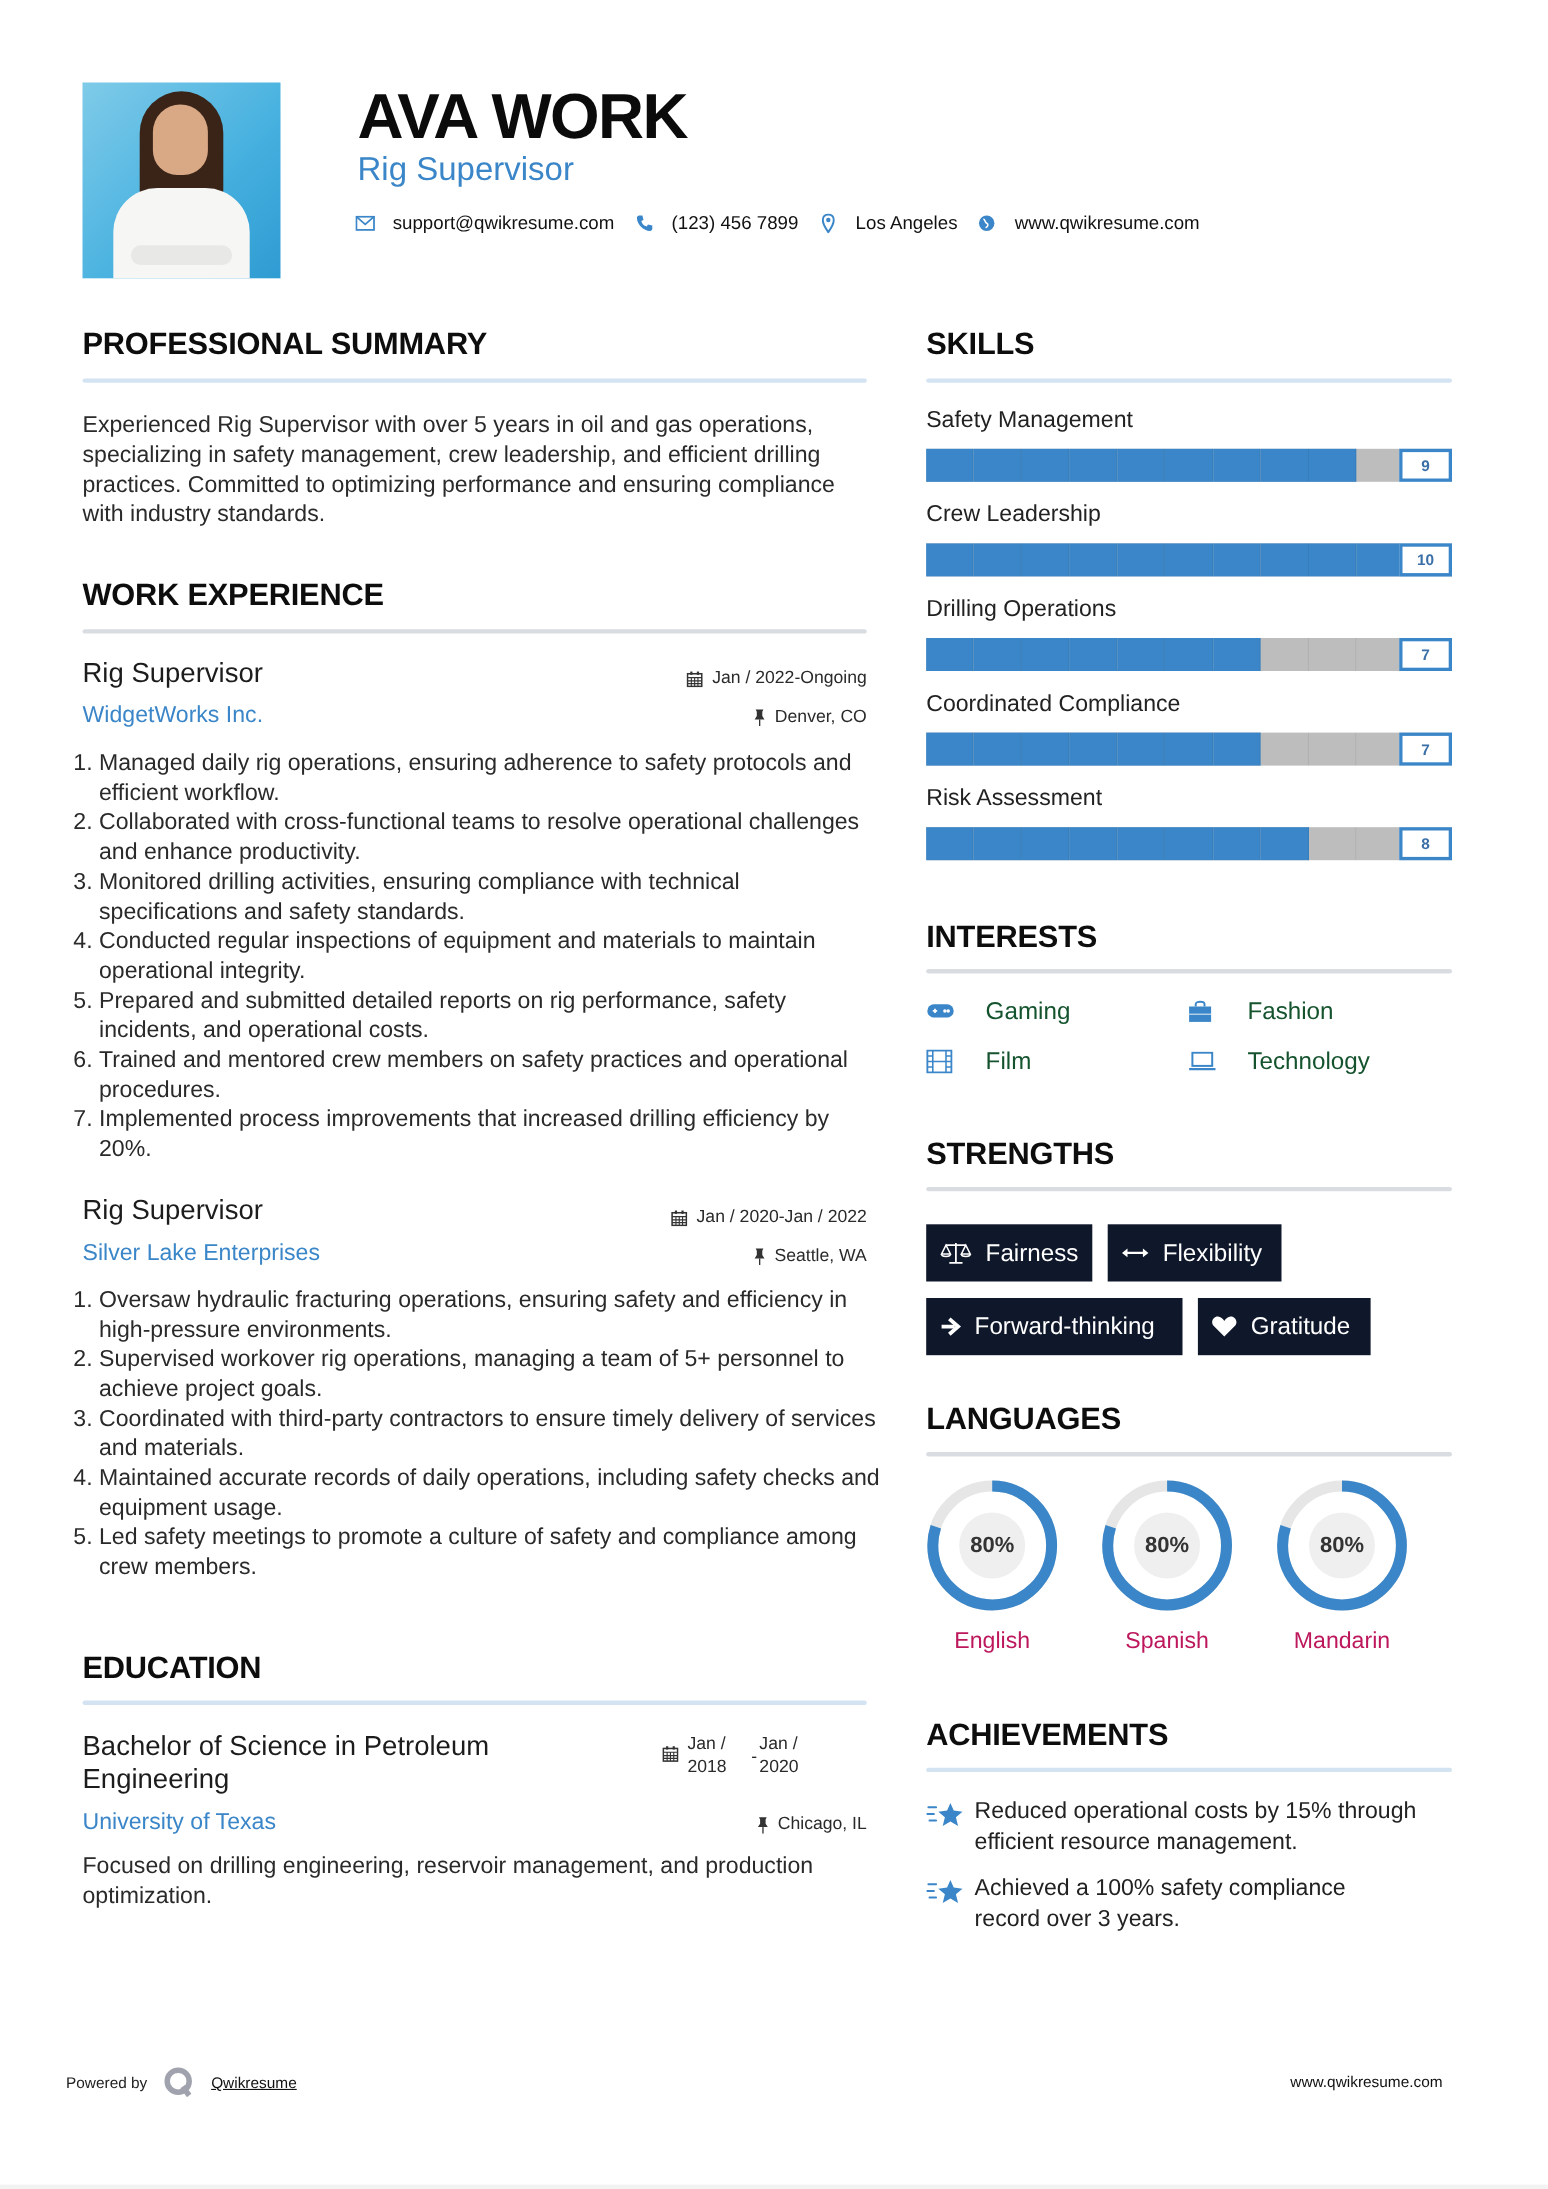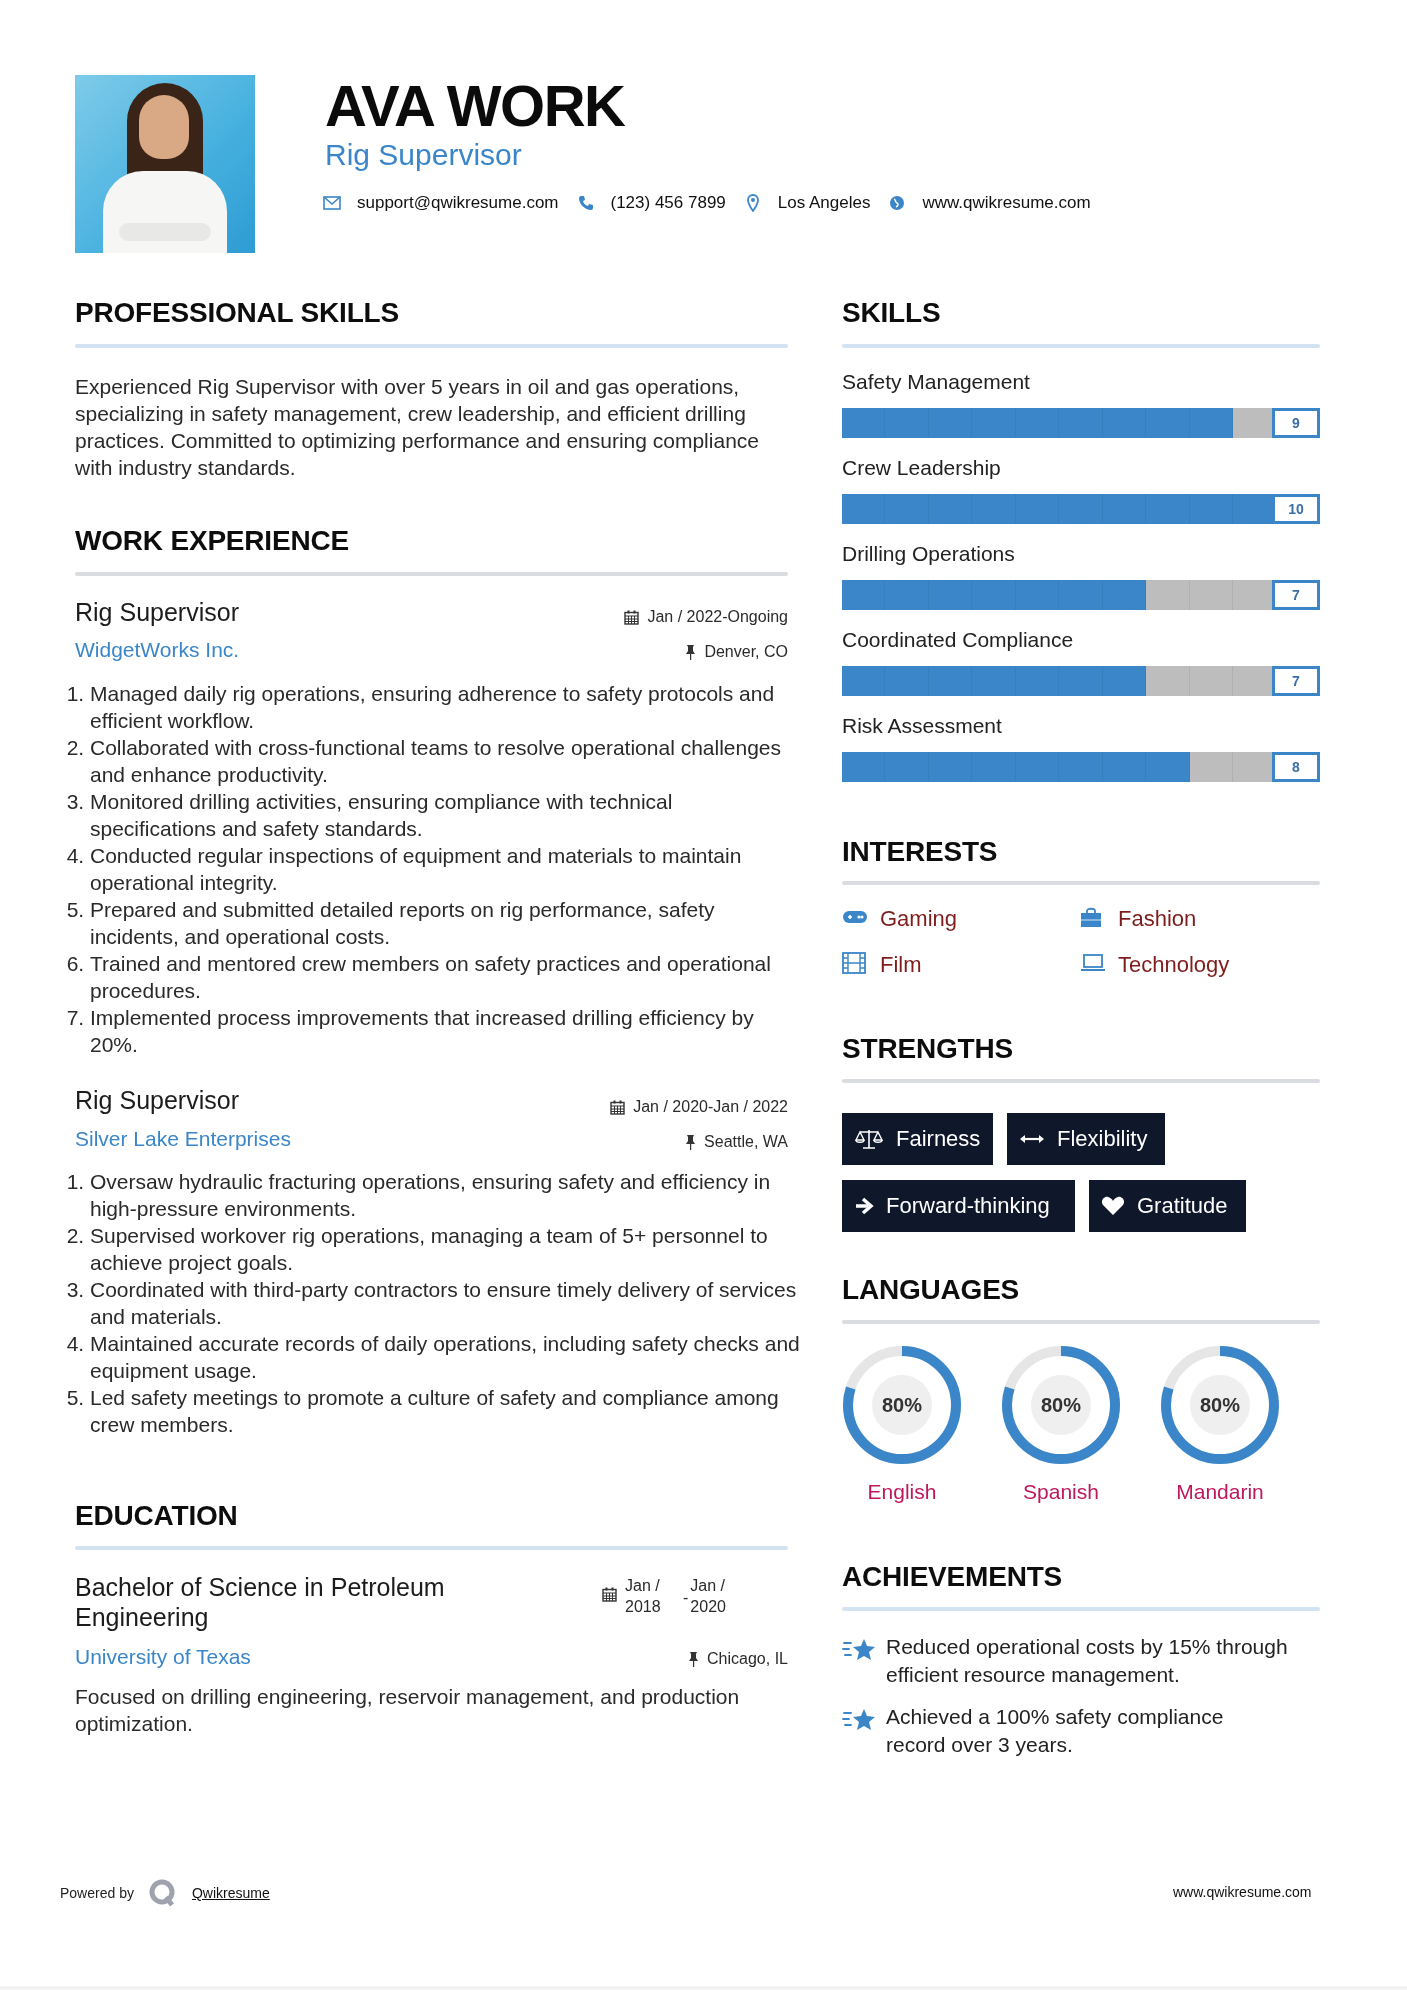--- a/index.html
+++ b/index.html
@@ -28,21 +28,21 @@
   .meta .mi { margin-right: 8px; display: inline-flex; color: #333; }
   ol.bullets { position: absolute; font-size: 21px; line-height: 27px; color: #2a2a2a; padding-left: 18px; }
   ol.bullets li { padding-left: 0; }
 
   .skill-label { position: absolute; left: 842px; font-size: 21px; color: #222; }
   .skill-bar { position: absolute; left: 842px; width: 478px; height: 30px; background: #bdbdbd; display: flex; }
   .skill-bar .seg { flex: 1; height: 100%; border-right: 1px solid rgba(0,0,0,0.06); }
   .skill-bar .seg.on { background: #3a86c8; }
   .skill-bar .score { position: absolute; right: 0; top: 0; width: 48px; height: 30px; background: #fff; border: 3px solid #3a86c8; font-size: 14px; font-weight: 700; color: #3a6fa8; display: flex; align-items: center; justify-content: center; }
 
-  .interest { position: absolute; display: flex; font-size: 22px; color: #7f1d1d; }
+  .interest { position: absolute; display: flex; align-items: center; font-size: 22px; color: #14532d; gap: 16px; }
   .interest .ic { width: 28px; height: 22px; margin-right: 10px; color: #3a86c8; display: inline-flex; align-items: center; }
 
   .badge { position: absolute; height: 52px; background: #0f172a; color: #fff; font-size: 22px; display: flex; align-items: center; padding: 0 12px; }
   .badge .ic { margin-right: 12px; display: inline-flex; }
 
   .lang { position: absolute; width: 122px; text-align: center; }
   .lang .ring { width: 122px; height: 122px; position: relative; }
   .lang .ring svg { position: absolute; left: 0; top: 0; }
   .lang .pct { position: absolute; left: 31px; top: 31px; width: 60px; height: 60px; border-radius: 50%; background: #efefef; font-size: 20px; font-weight: 700; color: #333; display: flex; align-items: center; justify-content: center; }
   .lang .lname { margin-top: 14px; font-size: 21px; color: #be185d; }
@@ -98,21 +98,21 @@
     <span class="ic">
       <svg width="16" height="16" viewBox="0 0 16 16">
           <circle cx="8" cy="8" r="7" fill="#3a86c8"></circle>
           <path d="M5 4 C7 5 6 7 8 8 C10 9 9 11 7 12" fill="none" stroke="#fff" stroke-width="1.4"></path>
         </svg>
     </span>
     <span>www.qwikresume.com</span>
   </div>
 </div>
 
-<div class="section-title" style="left:75px;top:297px;">PROFESSIONAL SKILLS</div>
+<div class="section-title" style="left:75px;top:297px;">PROFESSIONAL SUMMARY</div>
 <div class="rule" style="left:75px;top:344px;width:713px;"></div>
 <div class="para" style="left:75px;top:373px;width:720px;">Experienced Rig Supervisor with over 5 years in oil and gas operations, specializing in safety management, crew leadership, and efficient drilling practices. Committed to optimizing performance and ensuring compliance with industry standards.</div>
 
 <div class="section-title" style="left:75px;top:525px;">WORK EXPERIENCE</div>
 <div class="rule" style="left:75px;top:572px;width:713px;background:#d9dde2;"></div>
 
 <div class="job-title" style="left:75px;top:598px;">Rig Supervisor</div>
 <div class="meta" style="right:619px;top:608px;">
   <span class="mi">
       <svg width="15" height="15" viewBox="0 0 15 15">

